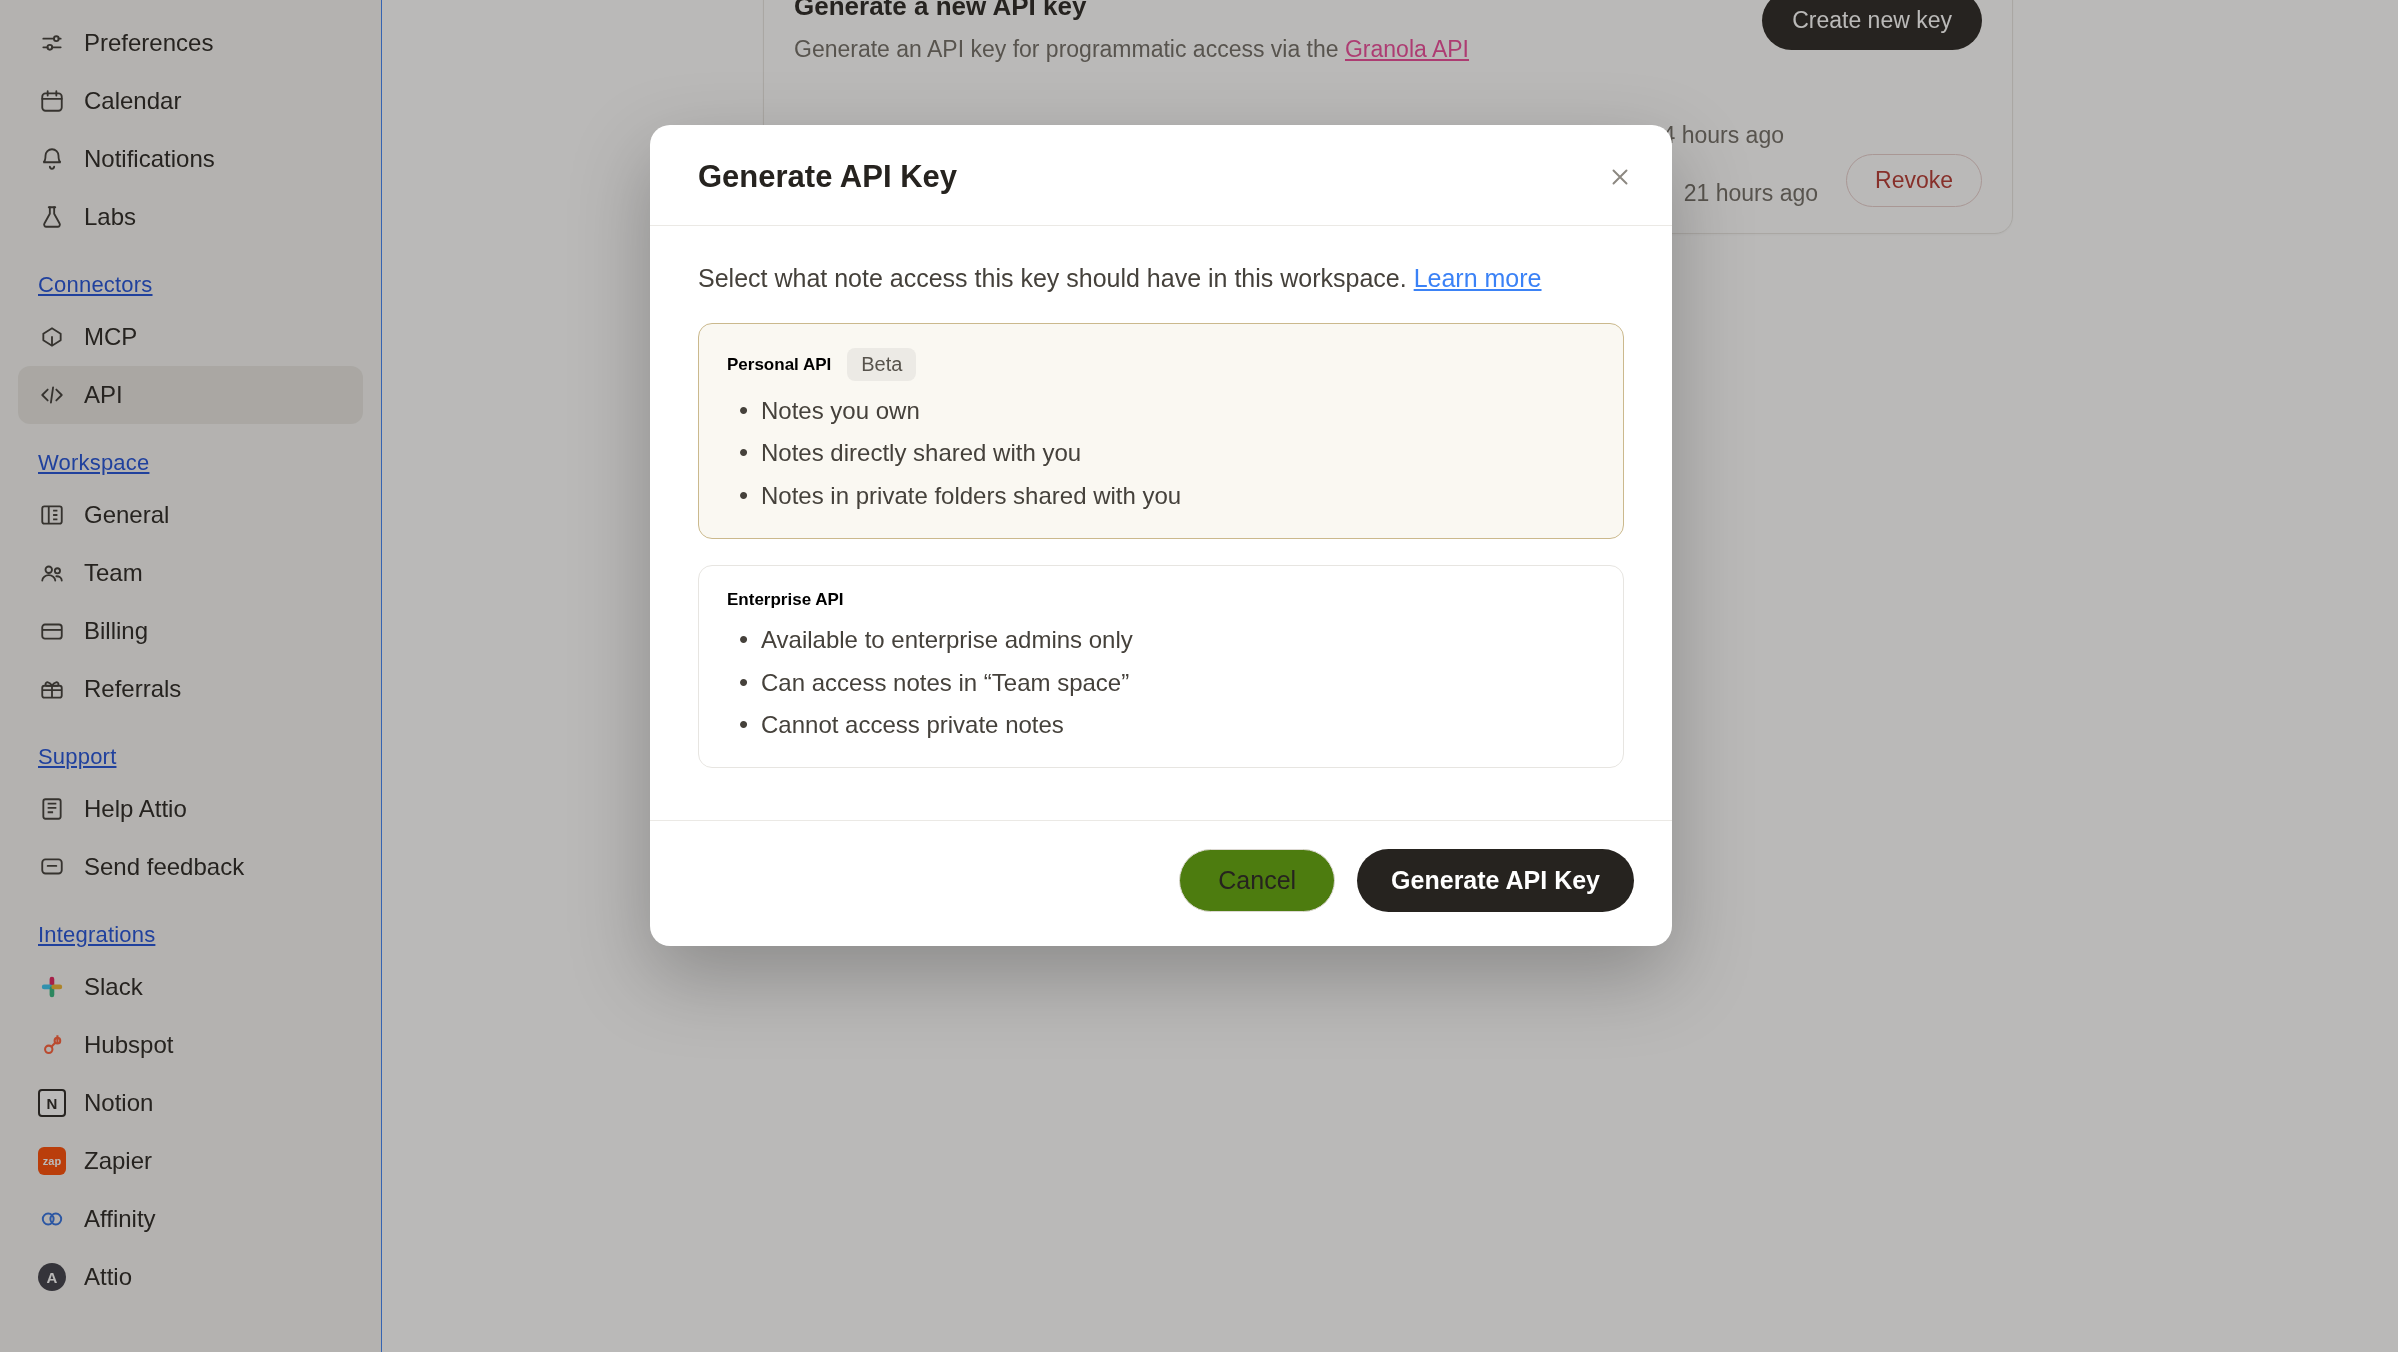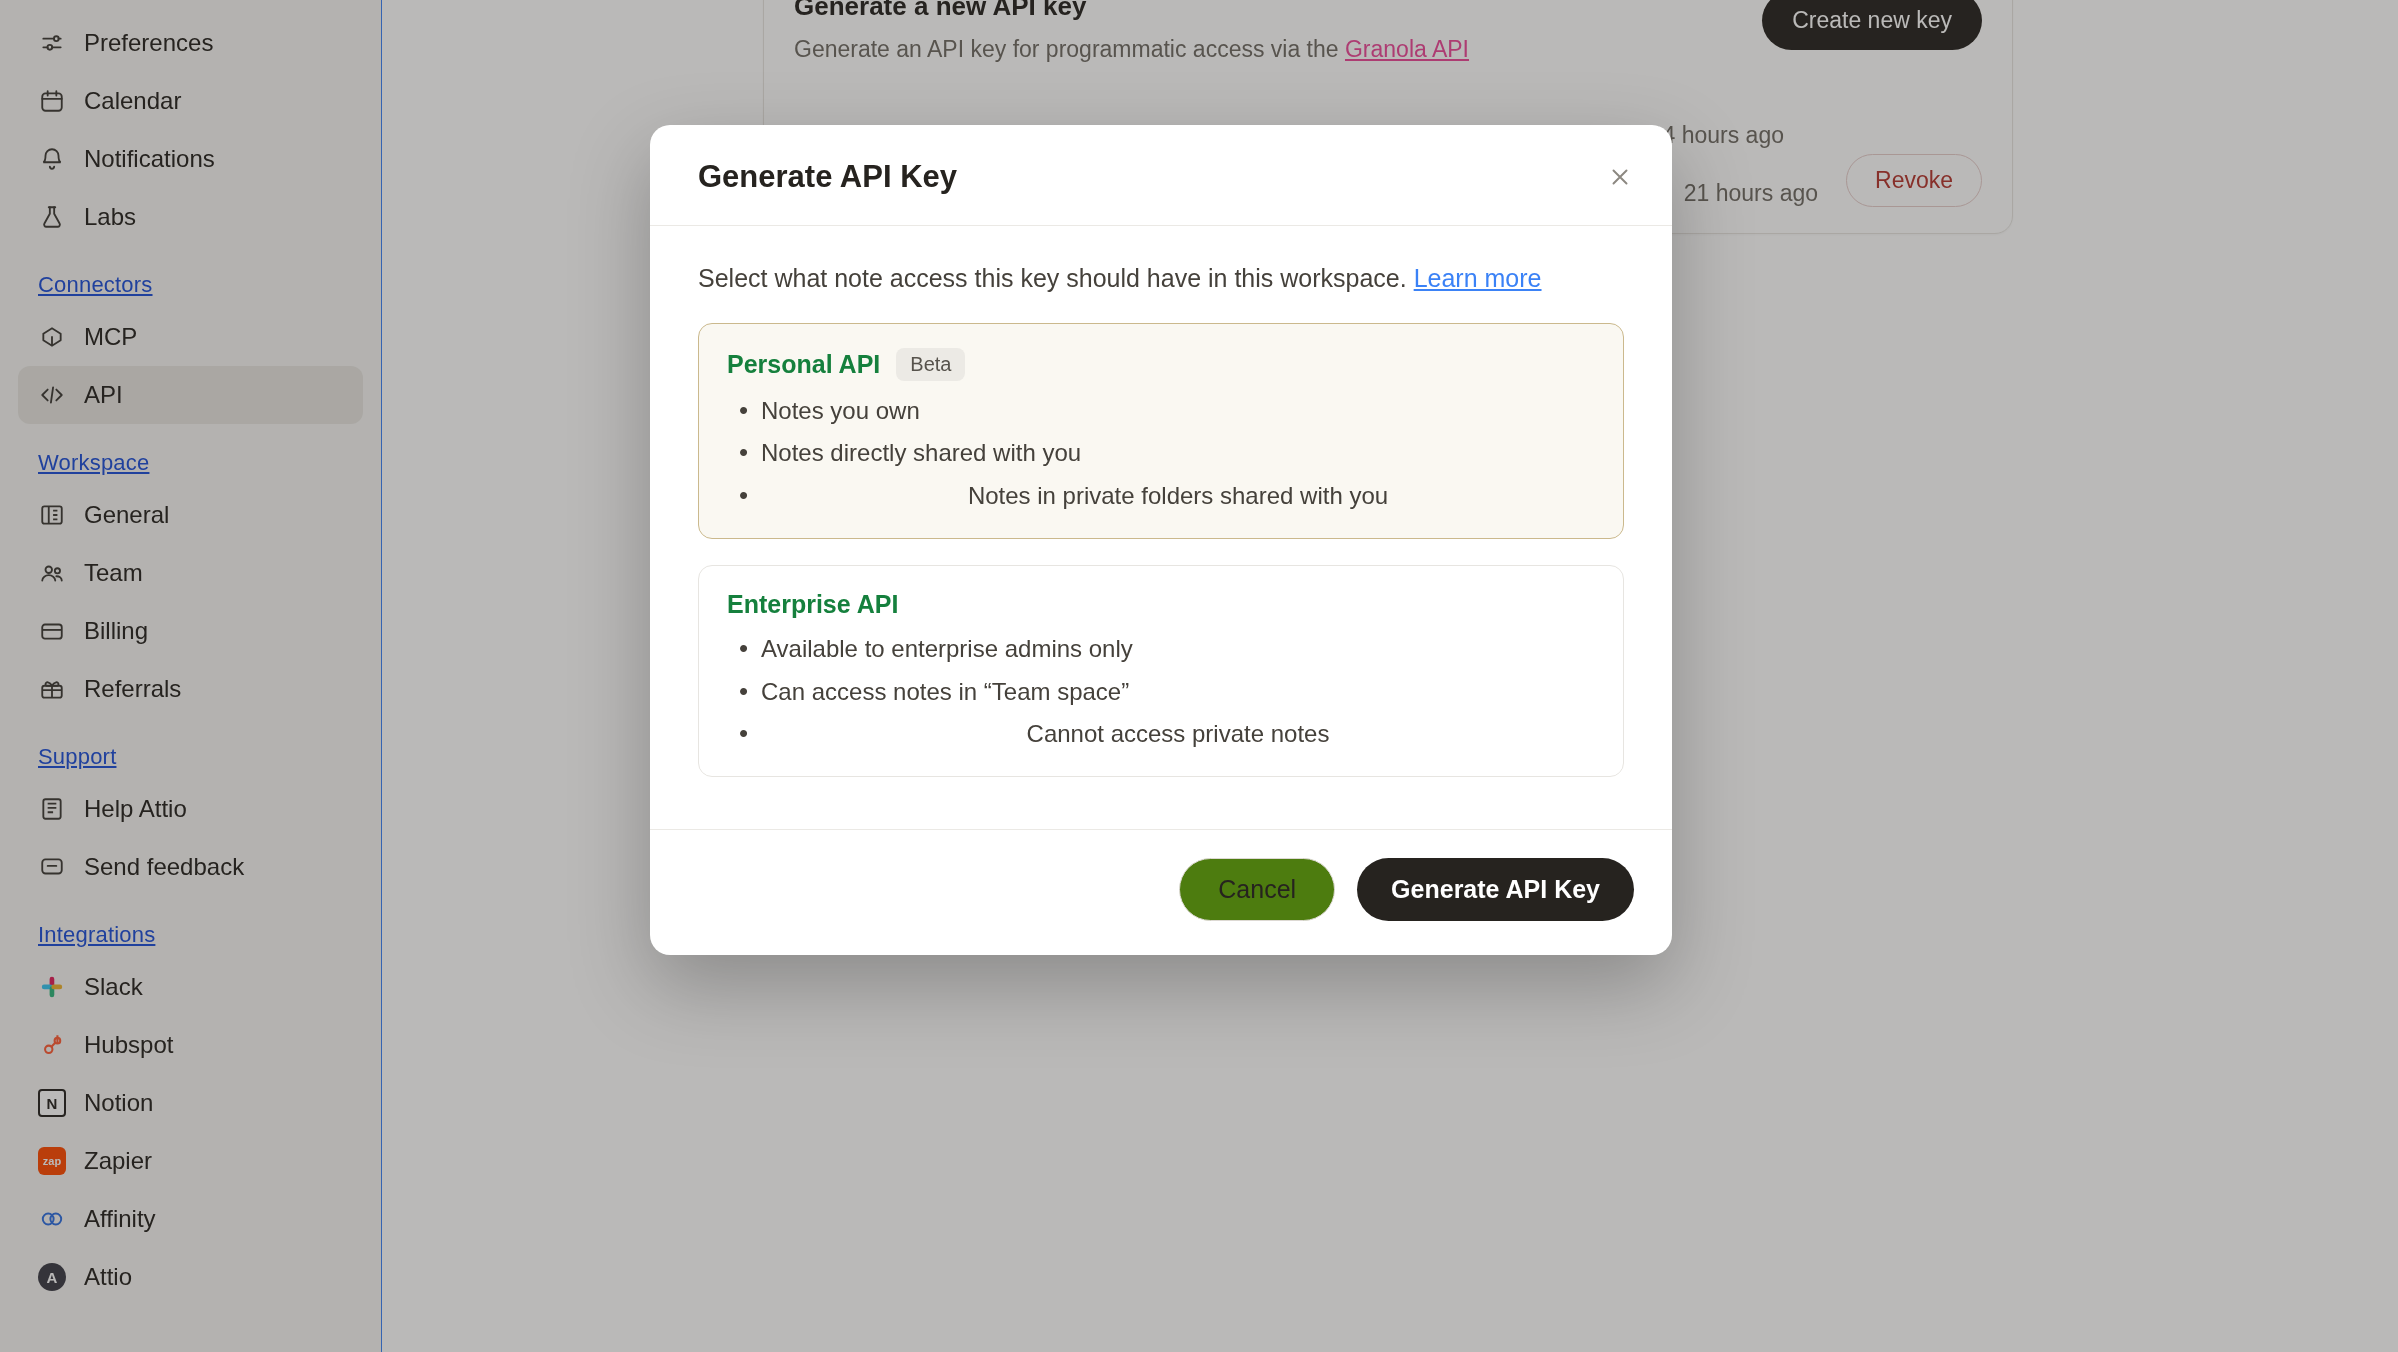--- a/index.html
+++ b/index.html
@@ -174,41 +174,41 @@
   }
   .opt.selected {
     border-color: #cbb98d;
     background: #faf8f2;
   }
   .opt-head {
     display: flex; align-items: center; gap: 16px;
     margin-bottom: 14px;
   }
   .opt-name {
-    font-size: 25px;
+    font-size: 17px;
     font-weight: 700;
-    color: #15803d;
+    color: #000000;
   }
   .badge {
     font-size: 20px;
     color: #57534c;
     background: #eceae5;
     border-radius: 8px;
     padding: 5px 14px;
   }
   .opt ul { list-style: none; }
   .opt li {
     position: relative;
     font-size: 24px;
     color: #45413b;
     padding-left: 34px;
     margin-bottom: 10px;
     line-height: 1.35;
   }
-  .opt li:last-child { margin-bottom: 0; text-align: center; }
+  .opt li:last-child { margin-bottom: 0; }
   .opt li::before {
     content: "•";
     position: absolute;
     left: 12px; top: -2px;
     font-size: 26px;
     color: #45413b;
   }
   .modal-foot {
     border-top: 1px solid #ebe9e5;
     padding: 28px 38px 34px 38px;

